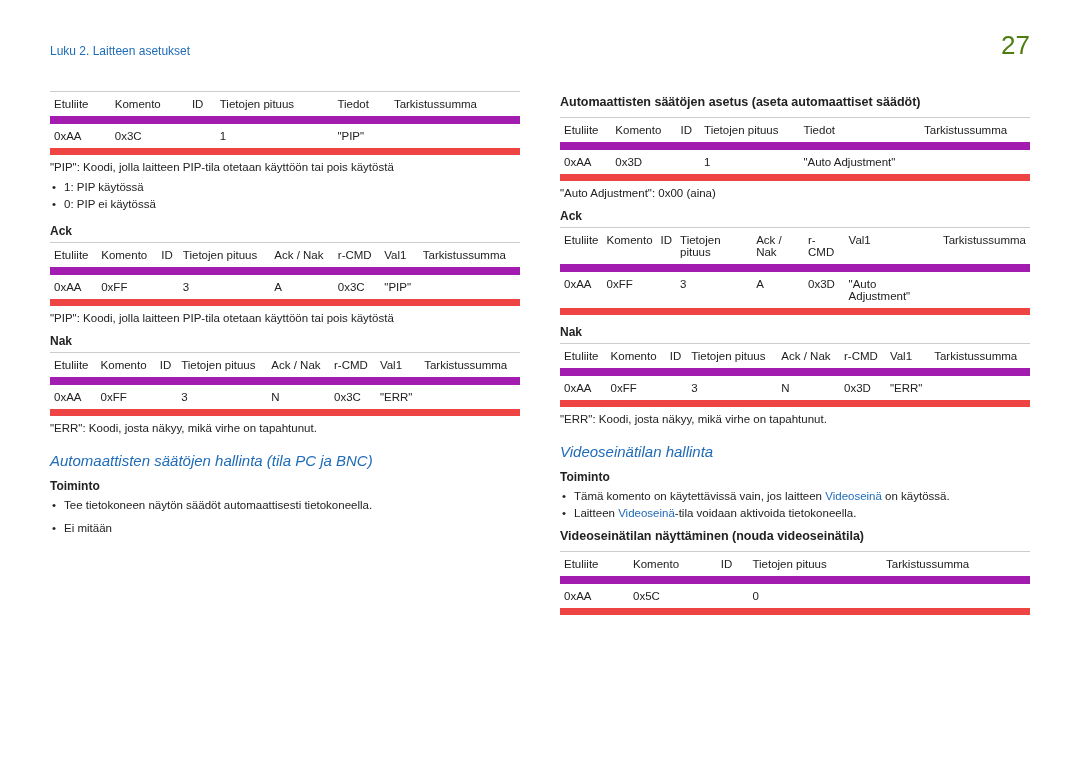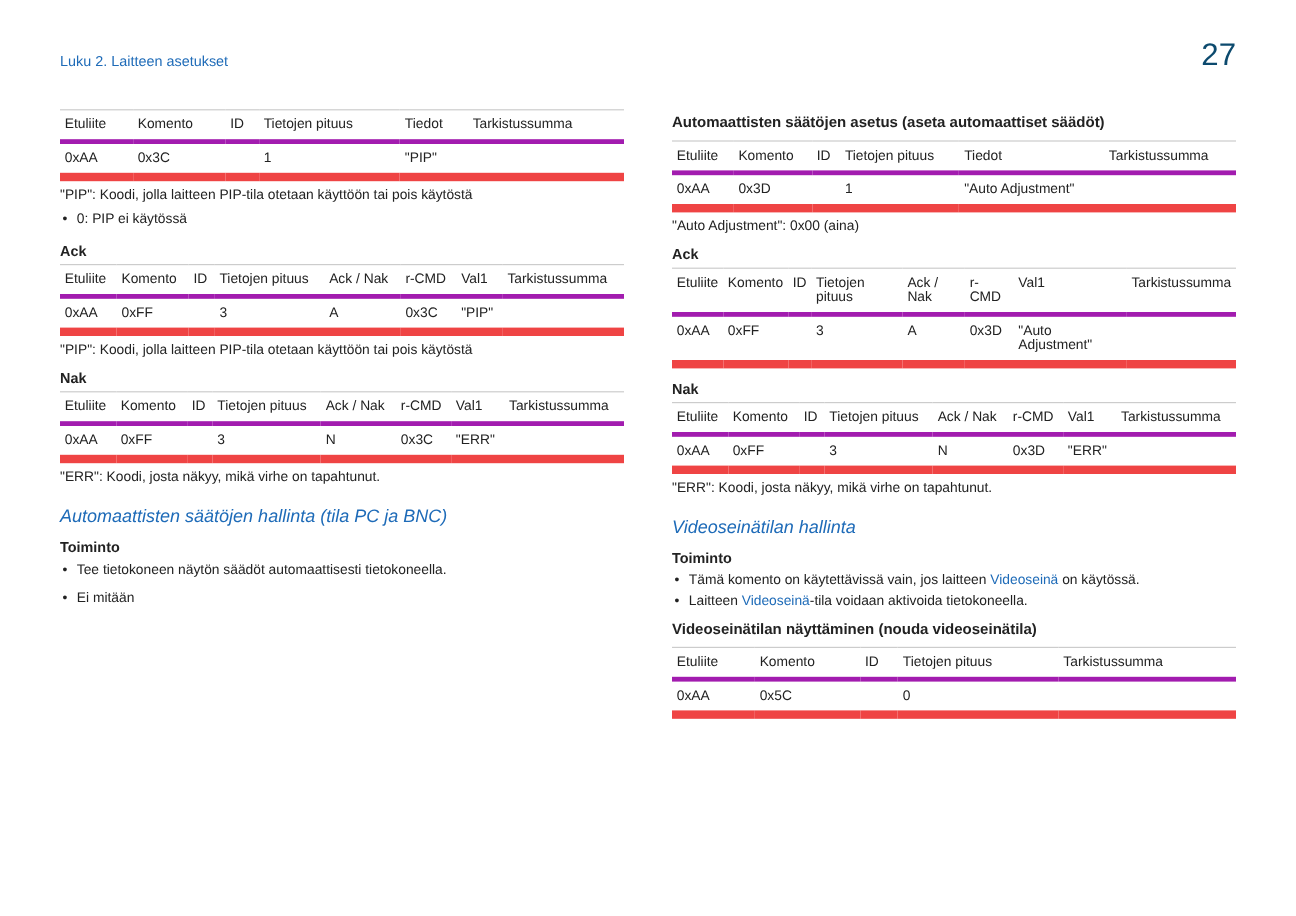--- a/index.html
+++ b/index.html
@@ -18,21 +18,21 @@
     justify-content: space-between;
     align-items: center;
     margin-bottom: 30px;
   }
   .breadcrumb {
     color: #1e6bb8;
     font-size: 12px;
     margin-top: 10px;
   }
   .page-number {
-    color: #0c4a6e;
+    color: #4d7c0f;
     font-size: 26px;
     font-weight: 300;
   }
   .columns {
     display: flex;
     gap: 40px;
   }
   .col {
     flex: 1;
     min-width: 0;
@@ -63,21 +63,21 @@
     font-size: 11.5px;
     margin-bottom: 6px;
   }
   th, td {
     text-align: left;
     padding: 6px 4px;
     vertical-align: top;
     font-weight: normal;
   }
   thead th {
-    border-bottom: 4px solid #a21caf;
+    border-bottom: 8px solid #a21caf;
     border-top: 1px solid #ccc;
   }
   tbody td {
     border-bottom: 7px solid #ef4444;
   }
   .note {
     font-size: 11.5px;
     margin: 4px 0 6px 0;
   }
   ul.bullets {
@@ -125,20 +125,21 @@
         <td>0x3C</td>
         <td></td>
         <td>1</td>
         <td>"PIP"</td>
         <td></td>
       </tr>
         </tbody>
     </table>
     <div class="note">"PIP": Koodi, jolla laitteen PIP-tila otetaan käyttöön tai pois käytöstä</div>
     <ul class="bullets">
+      <li>1: PIP käytössä</li>
       <li>0: PIP ei käytössä</li>
     </ul>
 
     <div class="sub-title">Ack</div>
     <table>
       <thead>
           <tr>
         <th>Etuliite</th>
         <th>Komento</th>
         <th>ID</th>

